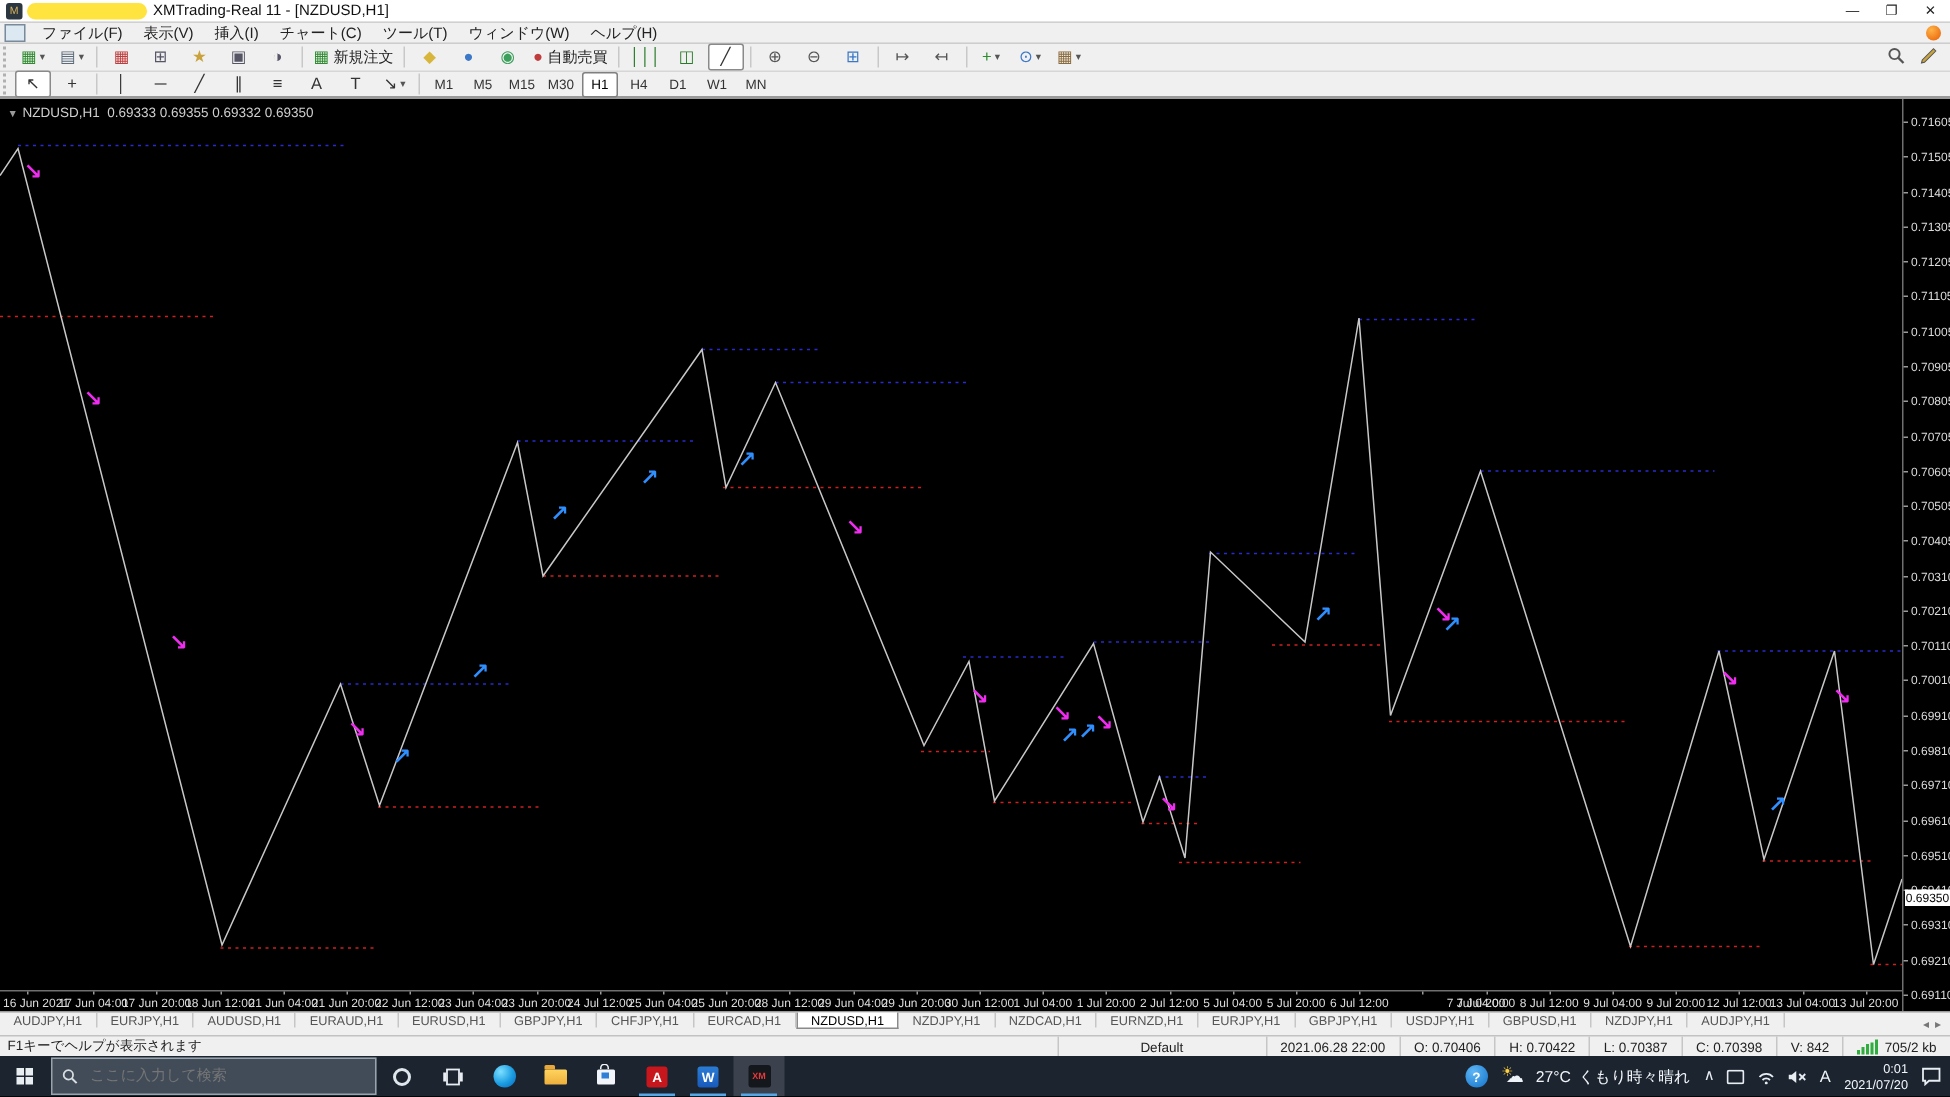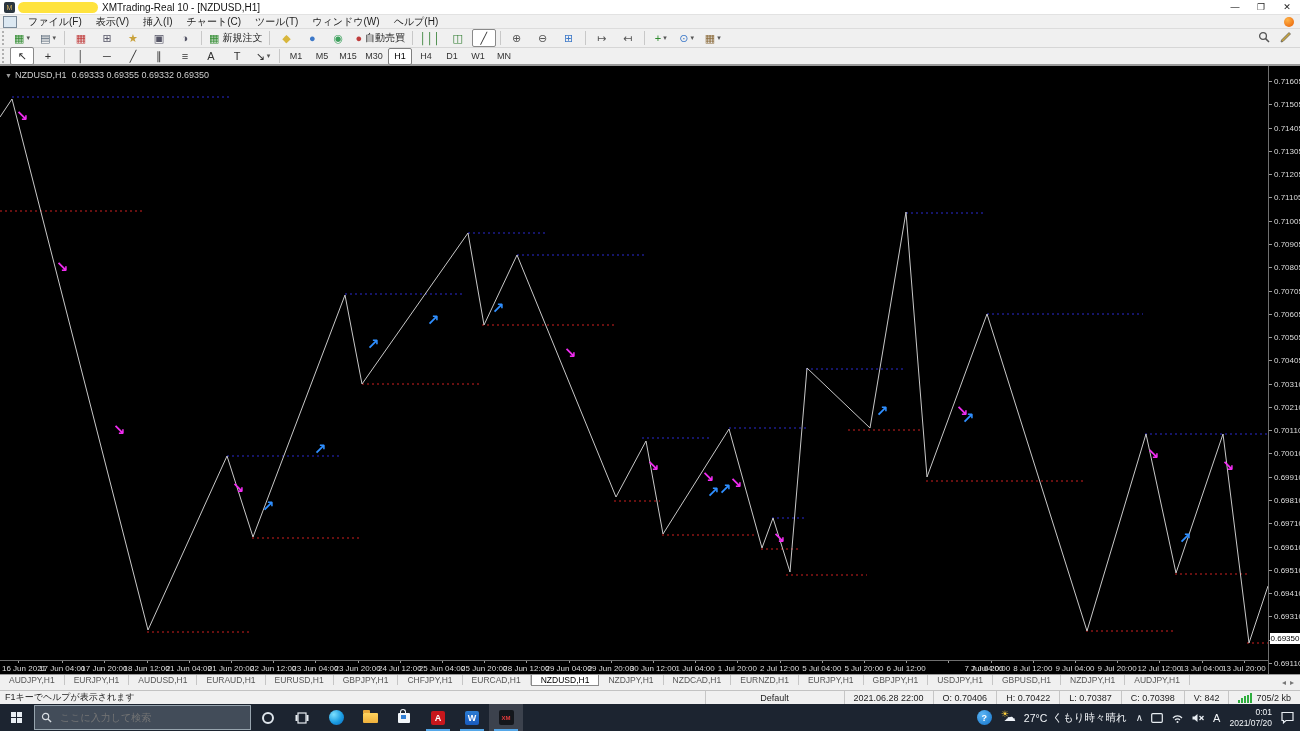--- a/index.html
+++ b/index.html
@@ -113,21 +113,21 @@
   .ic-action{width:13px;height:13px;}
 </style>
 </head>
 <body>
 
 <div id="screen">
 
   <div class="titlebar">
     <div class="appicon">M</div>
     <div class="redact"></div>
-    <div class="title-text">XMTrading-Real 10 - [NZDUSD,H1]</div>
+    <div class="title-text">XMTrading-Real 11 - [NZDUSD,H1]</div>
     <div class="wbtns">
       <div class="wbtn">—</div>
       <div class="wbtn">❐</div>
       <div class="wbtn">✕</div>
     </div>
   </div>
 
   <div class="menubar">
     <div class="childicon"></div>
     <div id="menu-items" style="display:flex;">
@@ -343,21 +343,21 @@
         <text x="498" y="241" fill="#2f8fff" font-size="15" font-weight="bold" text-anchor="middle" dominant-baseline="central">↗</text>
         <text x="713" y="425" fill="#2f8fff" font-size="15" font-weight="bold" text-anchor="middle" dominant-baseline="central">↗</text>
         <text x="725" y="422" fill="#2f8fff" font-size="15" font-weight="bold" text-anchor="middle" dominant-baseline="central">↗</text>
         <text x="882" y="344" fill="#2f8fff" font-size="15" font-weight="bold" text-anchor="middle" dominant-baseline="central">↗</text>
         <text x="968" y="351" fill="#2f8fff" font-size="15" font-weight="bold" text-anchor="middle" dominant-baseline="central">↗</text>
         <text x="1185" y="471" fill="#2f8fff" font-size="15" font-weight="bold" text-anchor="middle" dominant-baseline="central">↗</text>
       </svg>
   </div>
 
   <div id="price-axis">
-    <div id="price-box" style="top: 527px; margin-top: 40px;">0.69350</div>
+    <div id="price-box" style="top: 527px;">0.69350</div>
   <div class="ptick" style="top:15px"></div>
       <div class="plabel" style="top:11px">0.71605</div>
       <div class="ptick" style="top:38.28px"></div>
       <div class="plabel" style="top:34.28px">0.71505</div>
       <div class="ptick" style="top:61.56px"></div>
       <div class="plabel" style="top:57.56px">0.71405</div>
       <div class="ptick" style="top:84.84px"></div>
       <div class="plabel" style="top:80.84px">0.71305</div>
       <div class="ptick" style="top:108.12px"></div>
       <div class="plabel" style="top:104.12px">0.71205</div>

